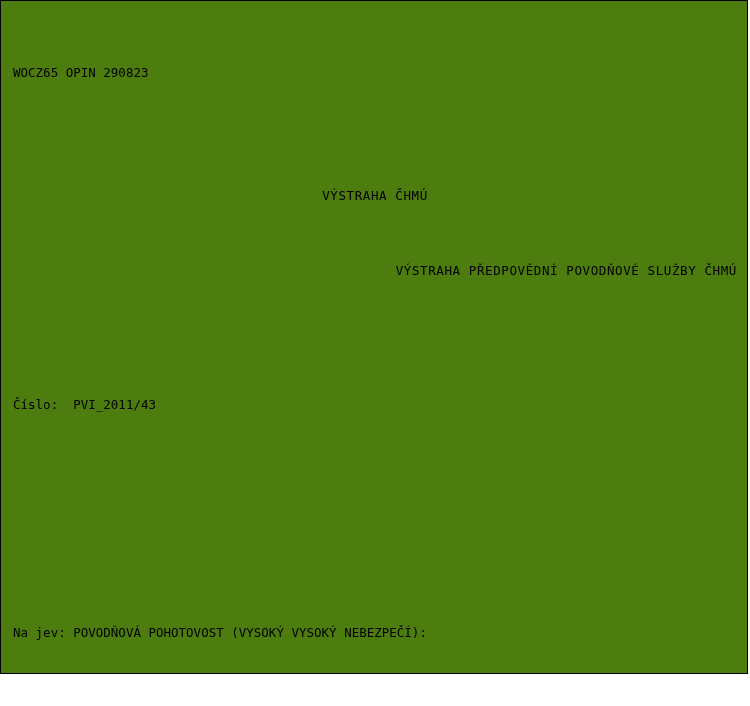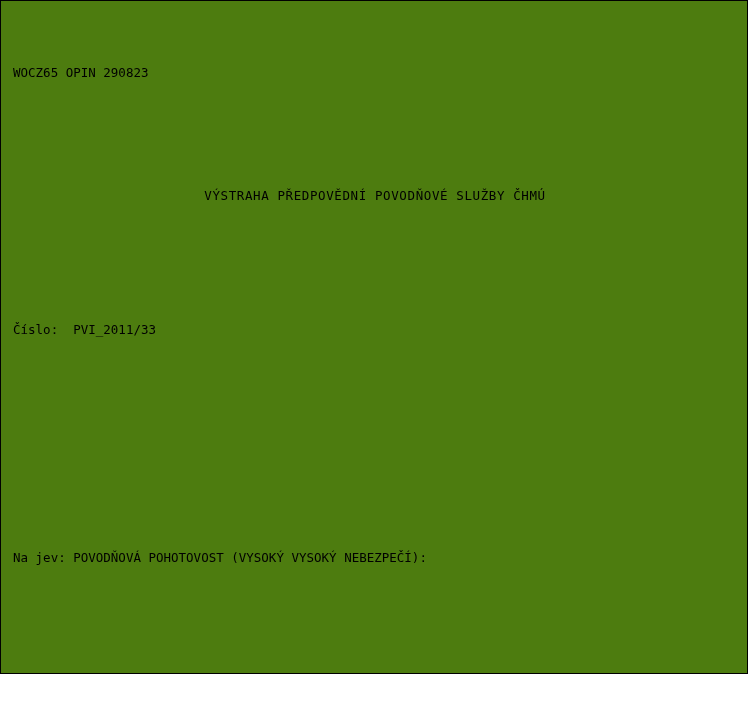--- a/index.html
+++ b/index.html
@@ -40,43 +40,45 @@
     font-size: 12.5px;
     letter-spacing: 0.6px;
     line-height: 19px;
     margin-bottom: 18px;
   }
   .title-2 {
     font-size: 12.5px;
     letter-spacing: 0.6px;
     line-height: 19px;
     margin-bottom: 20px;
+    text-align: right;
   }
   .line {
     white-space: pre;
     font-size: 12.5px;
     line-height: 19px;
   }
   .blank {
     height: 19px;
   }
 </style>
 </head>
 <body>
 
 <div class="page">
   <div class="doc">
 
     <div class="header-code">WOCZ65 OPIN 290823</div>
 
     <div class="title-block">
+      <div class="title-1">VÝSTRAHA ČHMÚ</div>
       <div class="title-2">VÝSTRAHA PŘEDPOVĚDNÍ POVODŇOVÉ SLUŽBY ČHMÚ</div>
     </div>
 
-    <div class="line">Číslo:  PVI_2011/33</div>
+    <div class="line">Číslo:  PVI_2011/43</div>
     <div class="blank"></div>
     <div class="blank"></div>
 
     <div>
       <div class="line">Na jev: POVODŇOVÁ POHOTOVOST (VYSOKÝ VYSOKÝ NEBEZPEČÍ):</div>
       
       
     </div>
     
 

